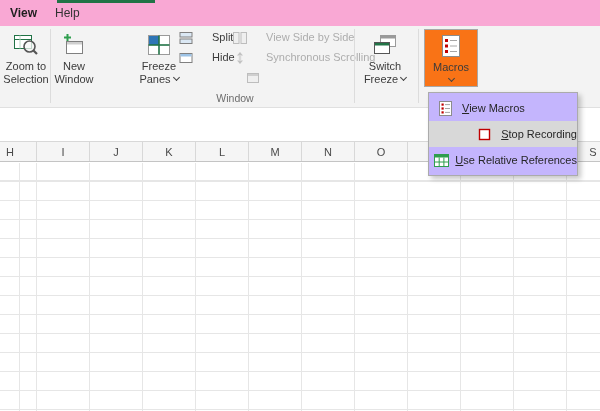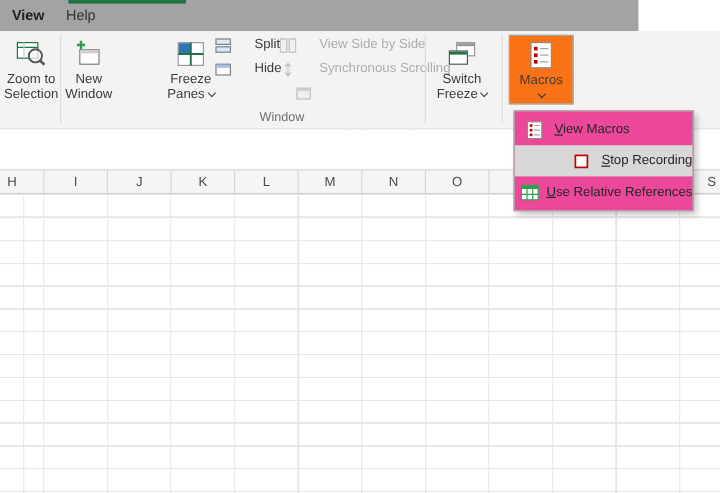--- a/index.html
+++ b/index.html
@@ -3,21 +3,21 @@
 <meta charset="utf-8">
 <style>
   html,body { margin:0; padding:0; background:#fff; }
   * { box-sizing:border-box; cursor:default; }
   .screen {
     position:relative; width:600px; height:411px; overflow:hidden;
     font-family:"Liberation Sans", sans-serif; color:#3b3b3b; background:#fff;
   }
 
   
-  .tabbar { position:absolute; left:0; top:0; width:532px; height:26px; background:#a3a3a3; }
+  .tabbar { position:absolute; left:0; top:0; width:600px; height:26px; background:#f9a8d4; }
   .tab { position:absolute; top:6px; font-size:12px; color:#323232; white-space:nowrap; }
   .tab-view { left:10px; font-weight:700; color:#1f1f1f; }
   .tab-help { left:55px; }
   .tab-underline { position:absolute; left:57px; top:0; width:98px; height:3px; background:#217346; }
 
   
   .ribbon { position:absolute; left:0; top:26px; width:600px; height:82px;
             background:#f3f3f3; border-bottom:1px solid #e0e0e0; }
   .vsep { position:absolute; top:3px; height:74px; width:1px; background:#dcdcdc; }
   .bigbtn { position:absolute; top:2px; height:62px; display:flex; flex-direction:column;
@@ -43,21 +43,21 @@
   .col-h { width:53px; display:flex; align-items:center; justify-content:center;
            font-size:11px; color:#4a4a4a; border-right:1px solid #d8d8d8; }
 
   .gridarea { position:absolute; left:0; top:163px; width:600px; height:248px; background:#fff;
     background-image:
       repeating-linear-gradient(to bottom, #e6e6e6 0 1px, transparent 1px 19px),
       repeating-linear-gradient(to right, #e6e6e6 0 1px, transparent 1px 53px);
     background-position: 0 18px, 36px 0; }
 
   
-  .menu { position:absolute; left:428px; top:92px; width:150px; background:#ec4899;
+  .menu { position:absolute; left:428px; top:92px; width:150px; background:#c4b5fd;
           border:1px solid #ababab; box-shadow:3px 3px 5px rgba(0,0,0,0.22);
           padding:2px 0; z-index:10; }
   .mitem { height:26px; display:flex; align-items:center; font-size:11px; color:#262626; }
   .mitem.hl { background:#d8d8d8;justify-content:flex-end; }
   .micon { width:24px; margin-left:4px; display:flex; align-items:center; justify-content:center; }
   .mlabel { margin-left:5px; white-space:nowrap; }
   .accel { text-decoration:underline; }
 </style>
 </head>
 <body>

